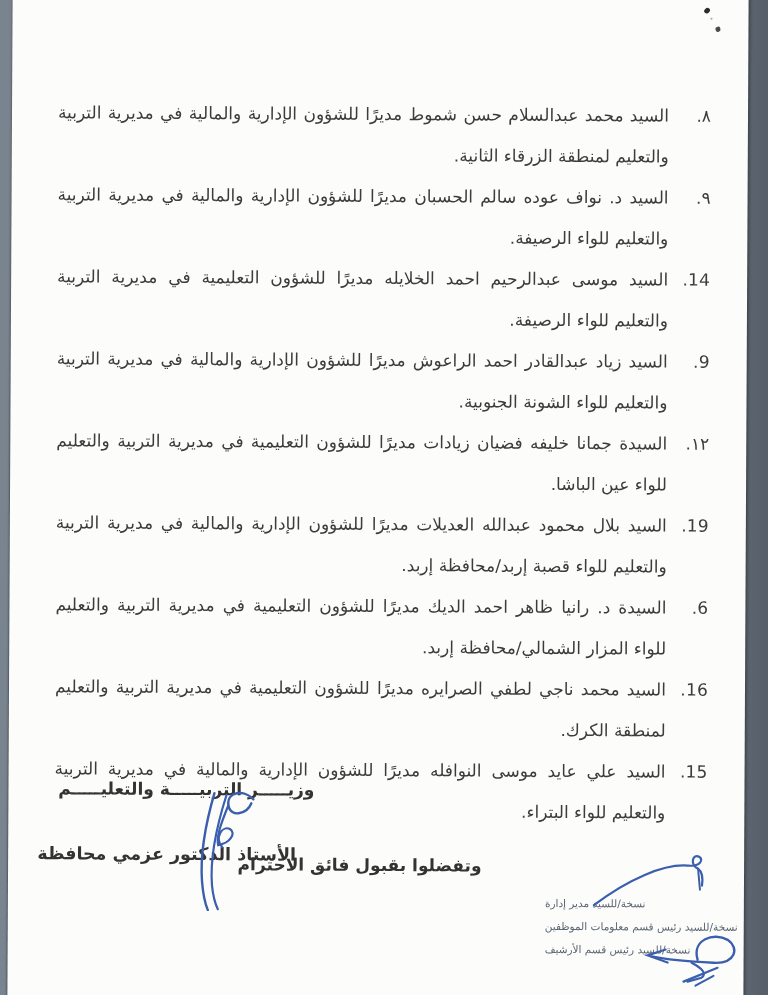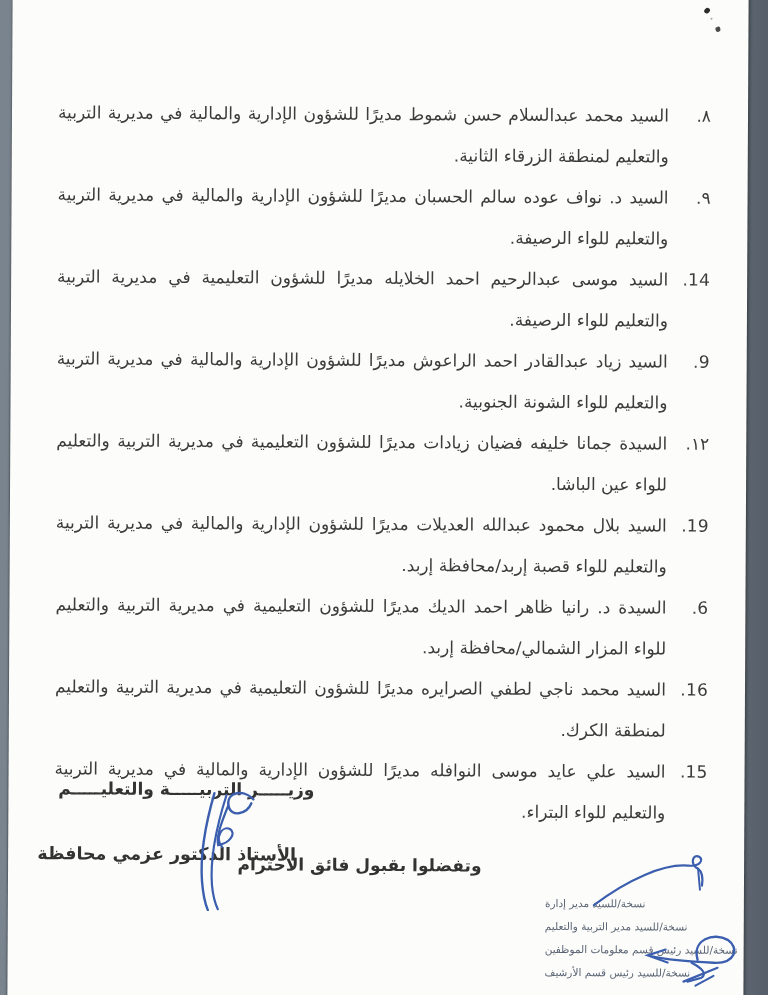--- a/index.html
+++ b/index.html
@@ -154,21 +154,20 @@
 
   <svg class="sig-ink" viewBox="0 0 112 126" fill="none" xmlns="http://www.w3.org/2000/svg">
     <path d="M 97 14 C 88 4, 70 6, 72 20 C 74 32, 90 30, 95 18" stroke="#3b5fae" stroke-width="2.4" stroke-linecap="round"></path>
     <path d="M 72 20 C 64 40, 60 52, 62 60 C 74 58, 80 48, 74 44 C 66 40, 58 52, 66 62" stroke="#3b5fae" stroke-width="2.2" stroke-linecap="round"></path>
     <path d="M 58 8 C 50 36, 44 70, 46 96 C 47 108, 49 118, 52 125" stroke="#3b5fae" stroke-width="2.4" stroke-linecap="round"></path>
     <path d="M 70 10 C 60 42, 54 76, 56 100 C 57 110, 59 118, 62 124" stroke="#3b5fae" stroke-width="2.2" stroke-linecap="round"></path>
   </svg>
 
   <div class="cc-block">
     <div class="cc-line">نسخة/للسيد مدير إدارة</div>
-    <div class="cc-line">نسخة/للسيد مدير التربية والتعليم</div>
     <div class="cc-line">نسخة/للسيد رئيس قسم معلومات الموظفين</div>
     <div class="cc-line">نسخة/للسيد رئيس قسم الأرشيف</div>
   </div>
 
   <svg class="ink-flourish" viewBox="0 0 132 56" fill="none" xmlns="http://www.w3.org/2000/svg">
     <path d="M 6 52 C 40 26, 76 10, 100 12 C 112 13, 116 6, 111 3 C 105 0, 101 10, 110 15 C 114 18, 115 25, 114 32" stroke="#3b5fae" stroke-width="2.2" stroke-linecap="round"></path>
     <path d="M 110 15 L 112 36" stroke="#3b5fae" stroke-width="2" stroke-linecap="round"></path>
   </svg>
 
   <svg class="ink-scribble" viewBox="0 0 102 58" fill="none" xmlns="http://www.w3.org/2000/svg">

